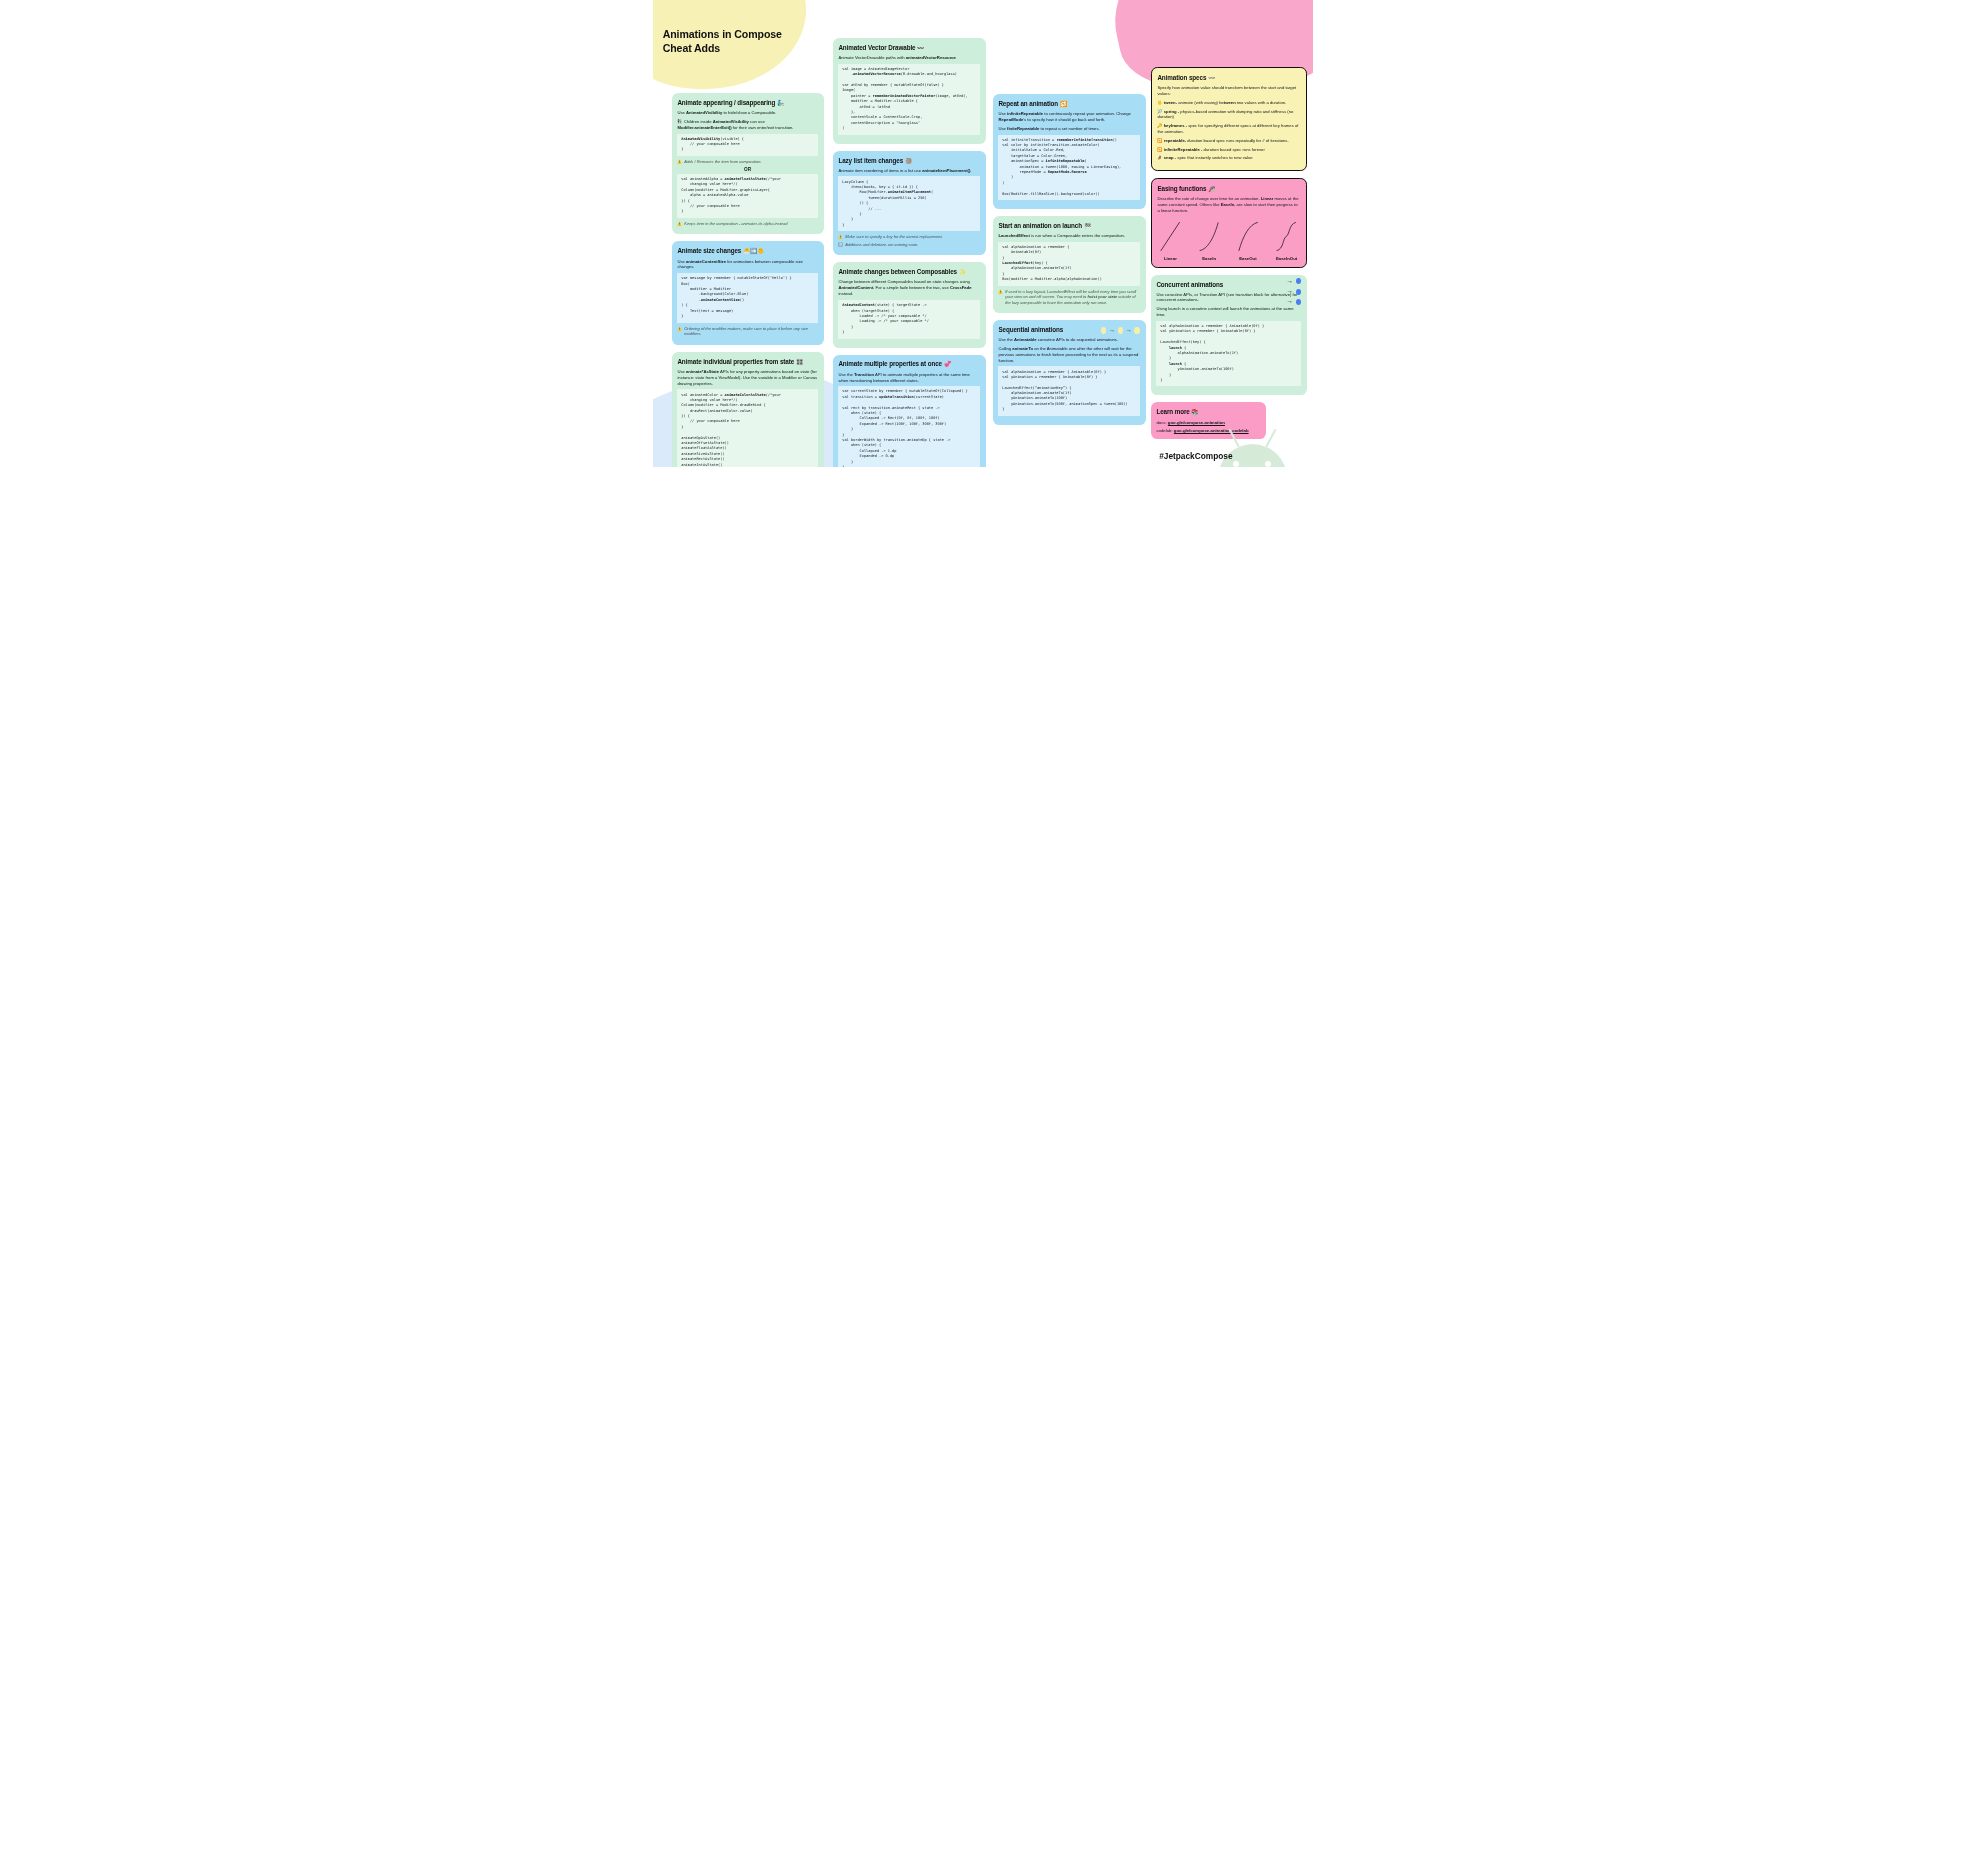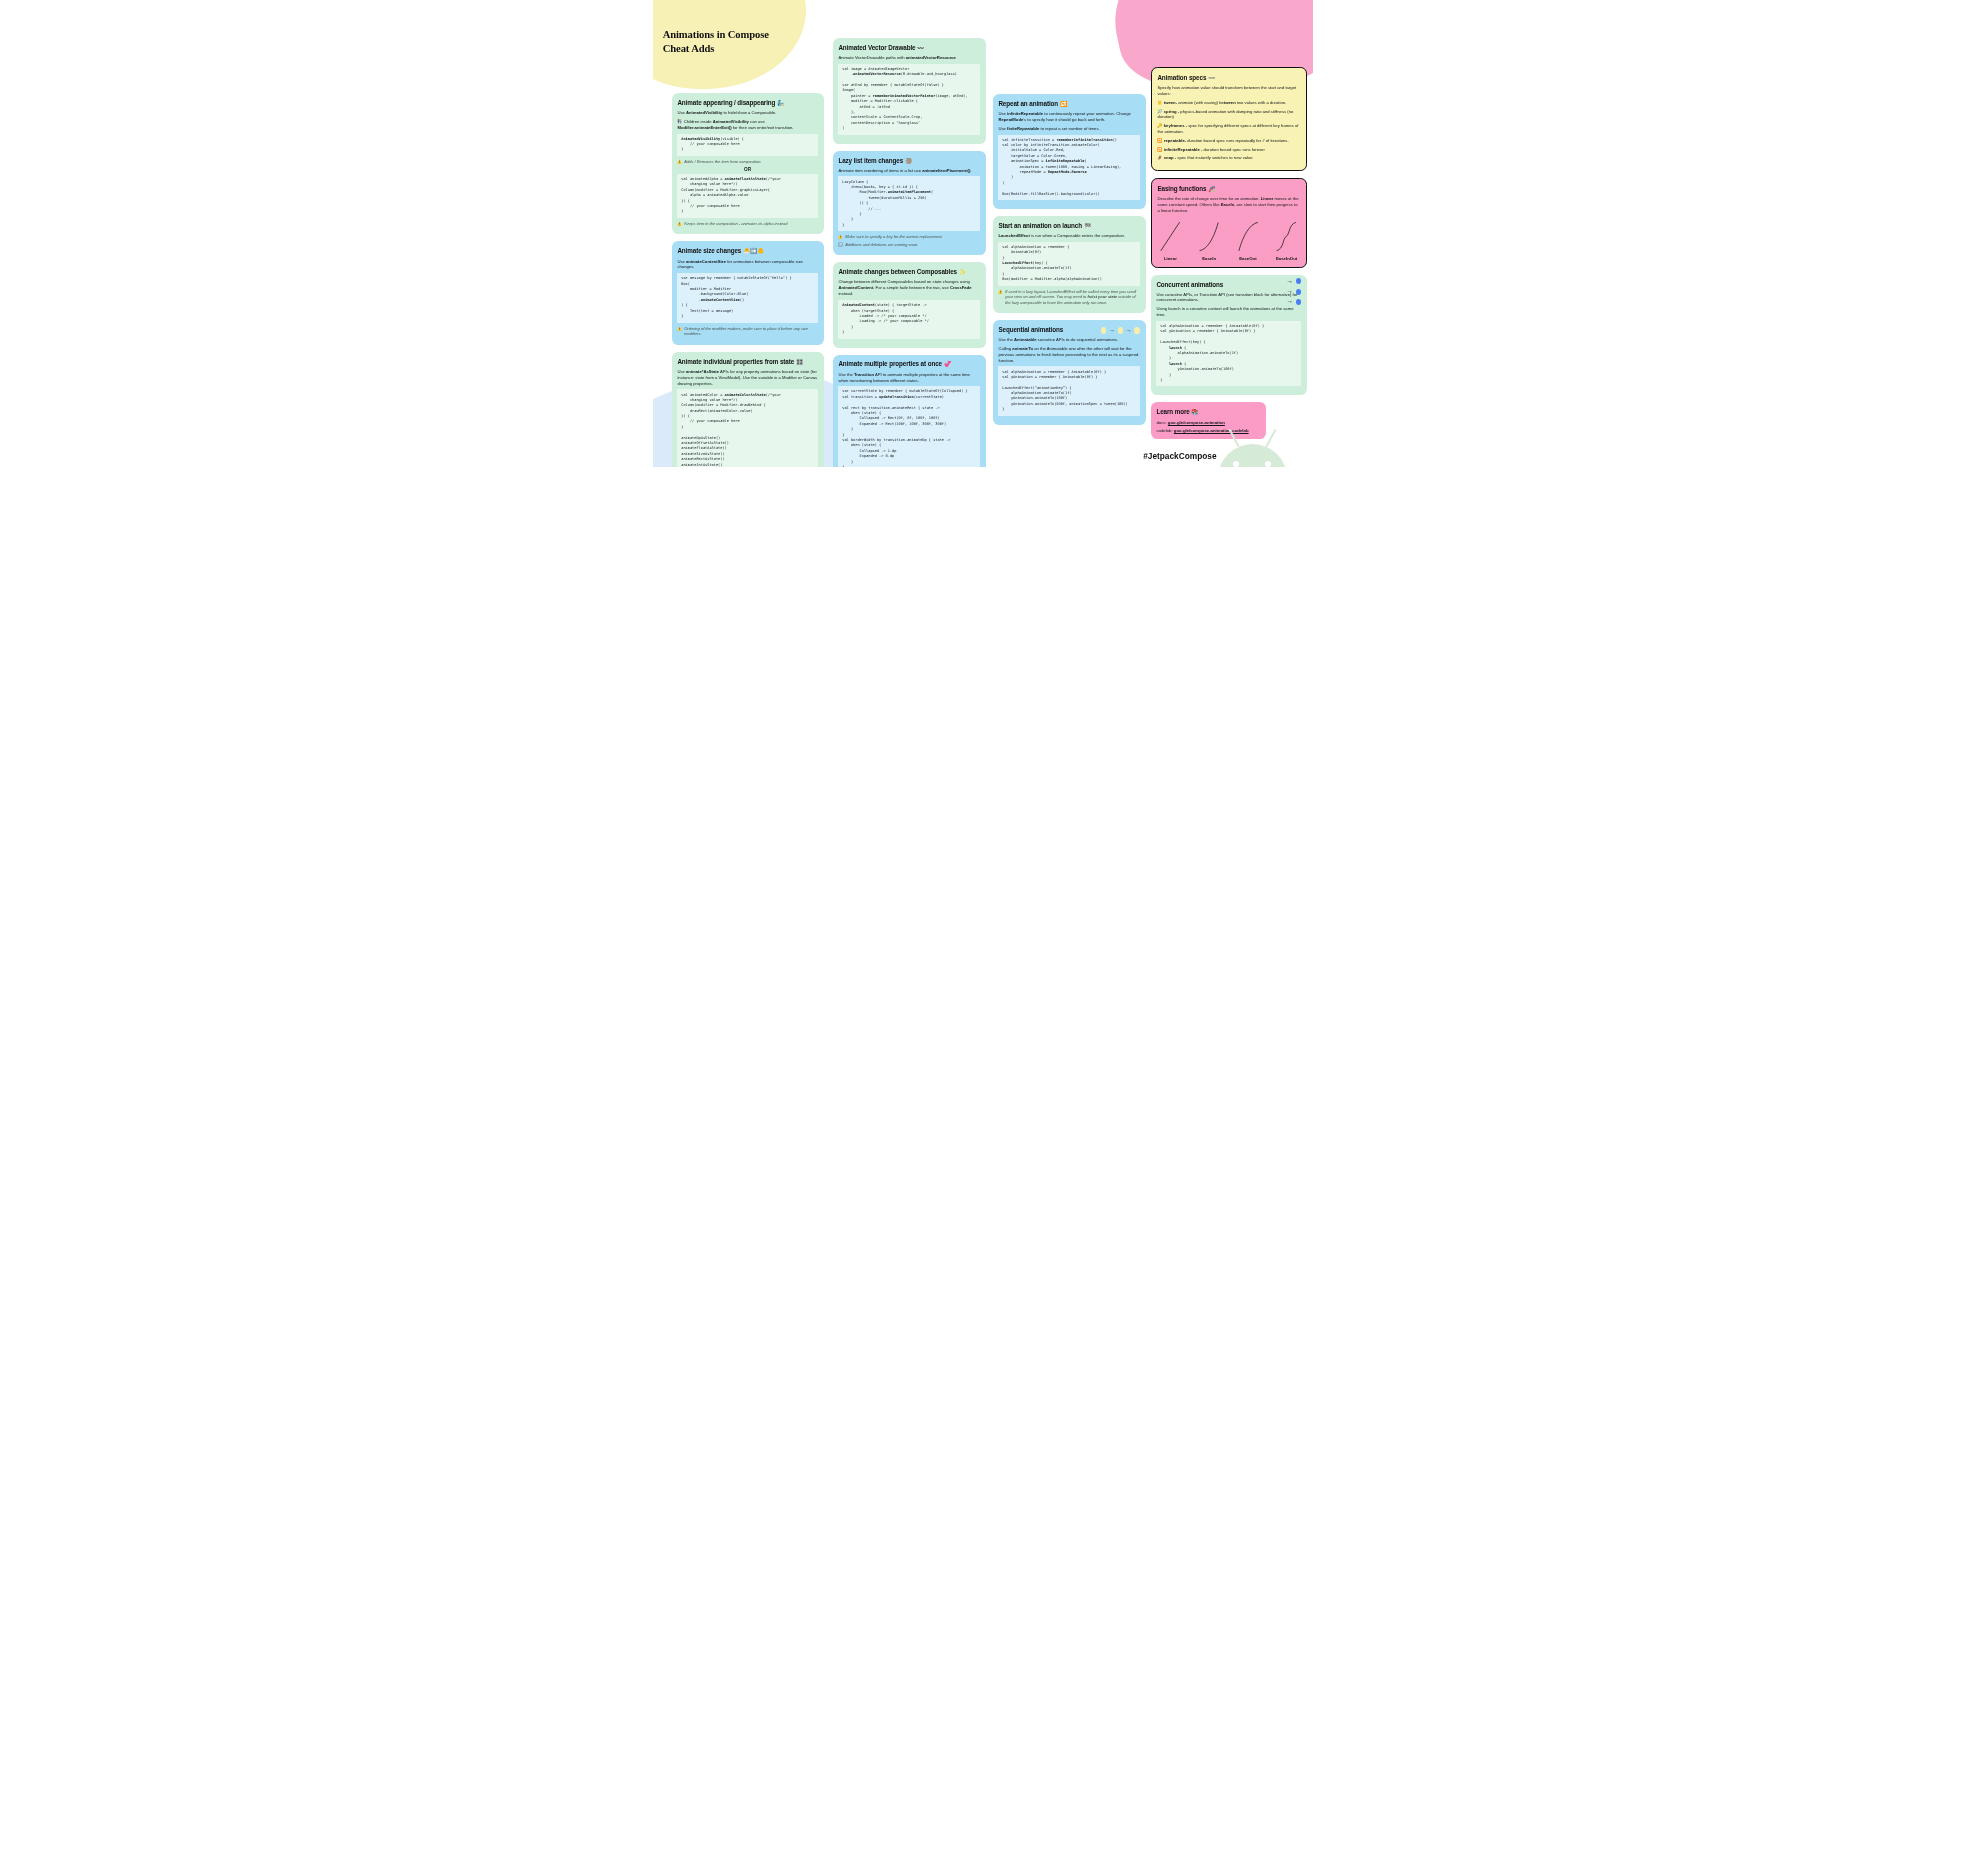--- a/index.html
+++ b/index.html
@@ -8,31 +8,31 @@
   
   .blob{position:absolute;z-index:0;}
   .blob-yellow{left:-51px;top:-75px;width:204px;height:165px;background:#f7f1b6;
     border-radius:48% 52% 55% 45% / 50% 48% 52% 50%;transform:rotate(8deg);}
   .blob-pink-tr{right:-59px;top:-83px;width:259px;height:173px;background:#f9a7cb;
     border-radius:52% 48% 42% 58% / 55% 45% 60% 40%;transform:rotate(-12deg);}
   .blob-blue-bl{left:-75px;bottom:-94px;width:307px;height:185px;background:#dbeafa;
     border-radius:55% 45% 50% 50% / 45% 55% 42% 58%;transform:rotate(-12deg);}
   
   .page-title{position:absolute;left:10.2px;top:28px;z-index:2;font-size:10.6px;font-weight:700;
-    line-height:1.3;letter-spacing:-0.1px;color:#111;font-family:Liberation Serif, serif;}
+    line-height:1.3;letter-spacing:-0.1px;color:#111;}
   
   .android{position:absolute;right:26px;bottom:-47px;width:69px;height:83px;z-index:1;}
   .android .dome{position:absolute;top:13.4px;left:0;width:69px;height:69px;background:#d6ead8;
     border-radius:35px 35px 4.7px 4.7px;}
   .android .ant{position:absolute;width:1.6px;height:19.7px;background:#d6ead8;border-radius:1.2px;top:-3.1px;}
   .android .ant.l{left:15px;transform:rotate(-28deg);}
   .android .ant.r{right:15px;transform:rotate(28deg);}
   .android .eye{position:absolute;width:5.9px;height:5.9px;background:#fff;border-radius:50%;top:30px;}
   .android .eye.l{left:15.7px;} .android .eye.r{right:15.7px;}
-  .hashtag{position:absolute;right:96px;bottom:6.3px;z-index:2;font-size:8.3px;font-weight:700;color:#111;}
+  .hashtag{position:absolute;right:80px;bottom:6.3px;z-index:2;font-size:8.3px;font-weight:700;color:#111;}
   
   .col{position:absolute;display:flex;flex-direction:column;gap:7px;z-index:1;}
   #col0{left:19px;top:93px;width:152px;}
   #col1{left:180px;top:38px;width:153px;}
   #col2{left:340px;top:94px;width:153px;}
   #col3{left:498px;top:67px;width:156px;}
   
   .card{border-radius:6.3px;padding:5.1px 5.9px 5.9px 5.9px;position:relative;}
   .card.green{background:#cceeda;}
   .card.blue{background:#a8ddf6;}

